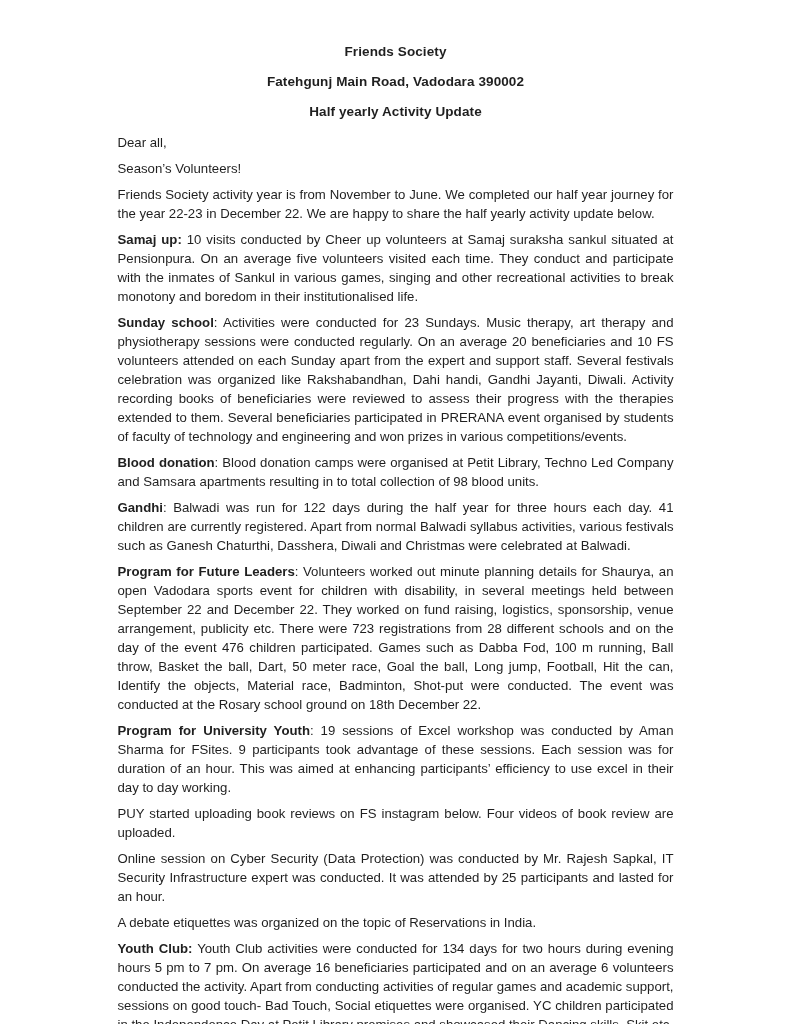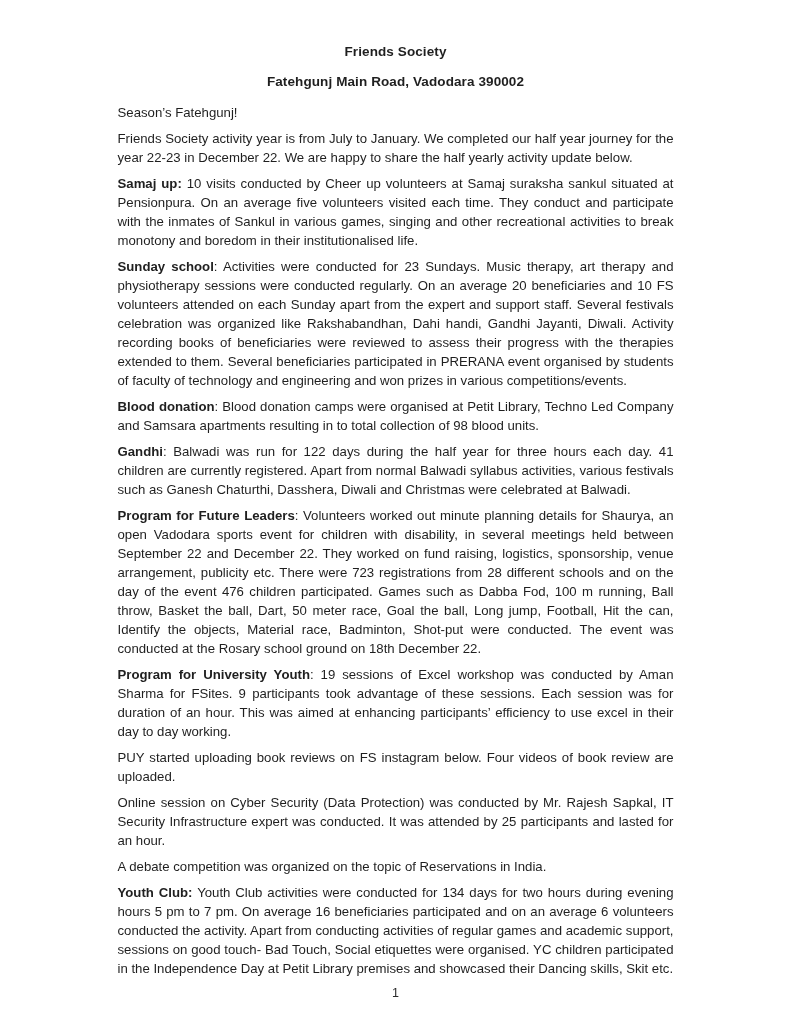--- a/index.html
+++ b/index.html
@@ -48,31 +48,33 @@
     color: #2a2a2a;
   }
 </style>
 </head>
 <body>
 
 <div class="page">
   <div class="doc-header" id="doc-header">
       <div class="header-line">Friends Society</div>
       <div class="header-line">Fatehgunj Main Road, Vadodara 390002</div>
+      <div class="header-line">Half yearly Activity Update</div>
     </div>
   <div class="doc-body" id="doc-body">
-      <p class="para">Season’s Fatehgunj!</p>
-      <p class="para">Friends Society activity year is from July to January. We completed our half year journey for the year 22-23 in December 22. We are happy to share the half yearly activity update below.</p>
+      <p class="para">Dear all,</p>
+      <p class="para">Season’s Volunteers!</p>
+      <p class="para">Friends Society activity year is from November to June. We completed our half year journey for the year 22-23 in December 22. We are happy to share the half yearly activity update below.</p>
       <p class="para"><strong>Samaj up:</strong> 10 visits conducted by Cheer up volunteers at Samaj suraksha sankul situated at Pensionpura. On an average five volunteers visited each time. They conduct and participate with the inmates of Sankul in various games, singing and other recreational activities to break monotony and boredom in their institutionalised life.</p>
       <p class="para"><strong>Sunday school</strong>: Activities were conducted for 23 Sundays.  Music therapy, art therapy and physiotherapy sessions were conducted regularly. On an average 20 beneficiaries and 10 FS volunteers attended on each Sunday apart from the expert and support staff.  Several festivals celebration was organized like Rakshabandhan, Dahi handi, Gandhi Jayanti, Diwali. Activity recording books of beneficiaries were reviewed to assess their progress with the therapies extended to them. Several beneficiaries participated in PRERANA event organised by students of faculty of technology and engineering and won prizes in various competitions/events.</p>
       <p class="para"><strong>Blood donation</strong>: Blood donation camps were organised at Petit Library, Techno Led Company and Samsara apartments resulting in to total collection of 98 blood units.</p>
       <p class="para"><strong>Gandhi</strong>: Balwadi was run for 122 days during the half year for three hours each day. 41 children are currently registered. Apart from normal Balwadi syllabus activities, various festivals such as Ganesh Chaturthi, Dasshera, Diwali and Christmas were celebrated at Balwadi.</p>
       <p class="para"><strong>Program for Future Leaders</strong>: Volunteers worked out minute planning details for Shaurya, an open Vadodara sports event for children with disability, in several meetings held between September 22 and December 22. They worked on fund raising, logistics, sponsorship, venue arrangement, publicity etc. There were 723 registrations from 28 different schools and on the day of the event 476 children participated. Games such as Dabba Fod, 100 m running, Ball throw, Basket the ball, Dart, 50 meter race, Goal the ball, Long jump, Football, Hit the can, Identify the objects, Material race, Badminton, Shot-put were conducted.  The event was conducted at the Rosary school ground on 18th December 22.</p>
       <p class="para"><strong>Program for University Youth</strong>: 19 sessions of Excel workshop was conducted by Aman Sharma for FSites.  9 participants took advantage of these sessions. Each session was for duration of an hour. This was aimed at enhancing participants’ efficiency to use excel in their day to day working.</p>
       <p class="para">PUY started uploading book reviews on FS instagram below. Four videos of book review are uploaded.</p>
       <p class="para">Online session on Cyber Security (Data Protection) was conducted by Mr. Rajesh Sapkal, IT Security Infrastructure expert was conducted. It was attended by 25 participants and lasted for an hour.</p>
-      <p class="para">A debate competition was organized on the topic of Reservations in India.</p>
+      <p class="para">A debate etiquettes was organized on the topic of Reservations in India.</p>
       <p class="para"><strong>Youth Club:</strong> Youth Club activities were conducted for 134 days for two hours during evening hours 5 pm to 7 pm. On average 16 beneficiaries participated and on an average 6 volunteers conducted the activity. Apart from conducting activities of regular games and academic support, sessions on good touch- Bad Touch, Social etiquettes were organised. YC children participated in the Independence Day at Petit Library premises and showcased their Dancing skills, Skit etc.</p>
     </div>
   <div class="page-footer">
     <span>1</span>
   </div>
 </div>
 
 </body></html>

